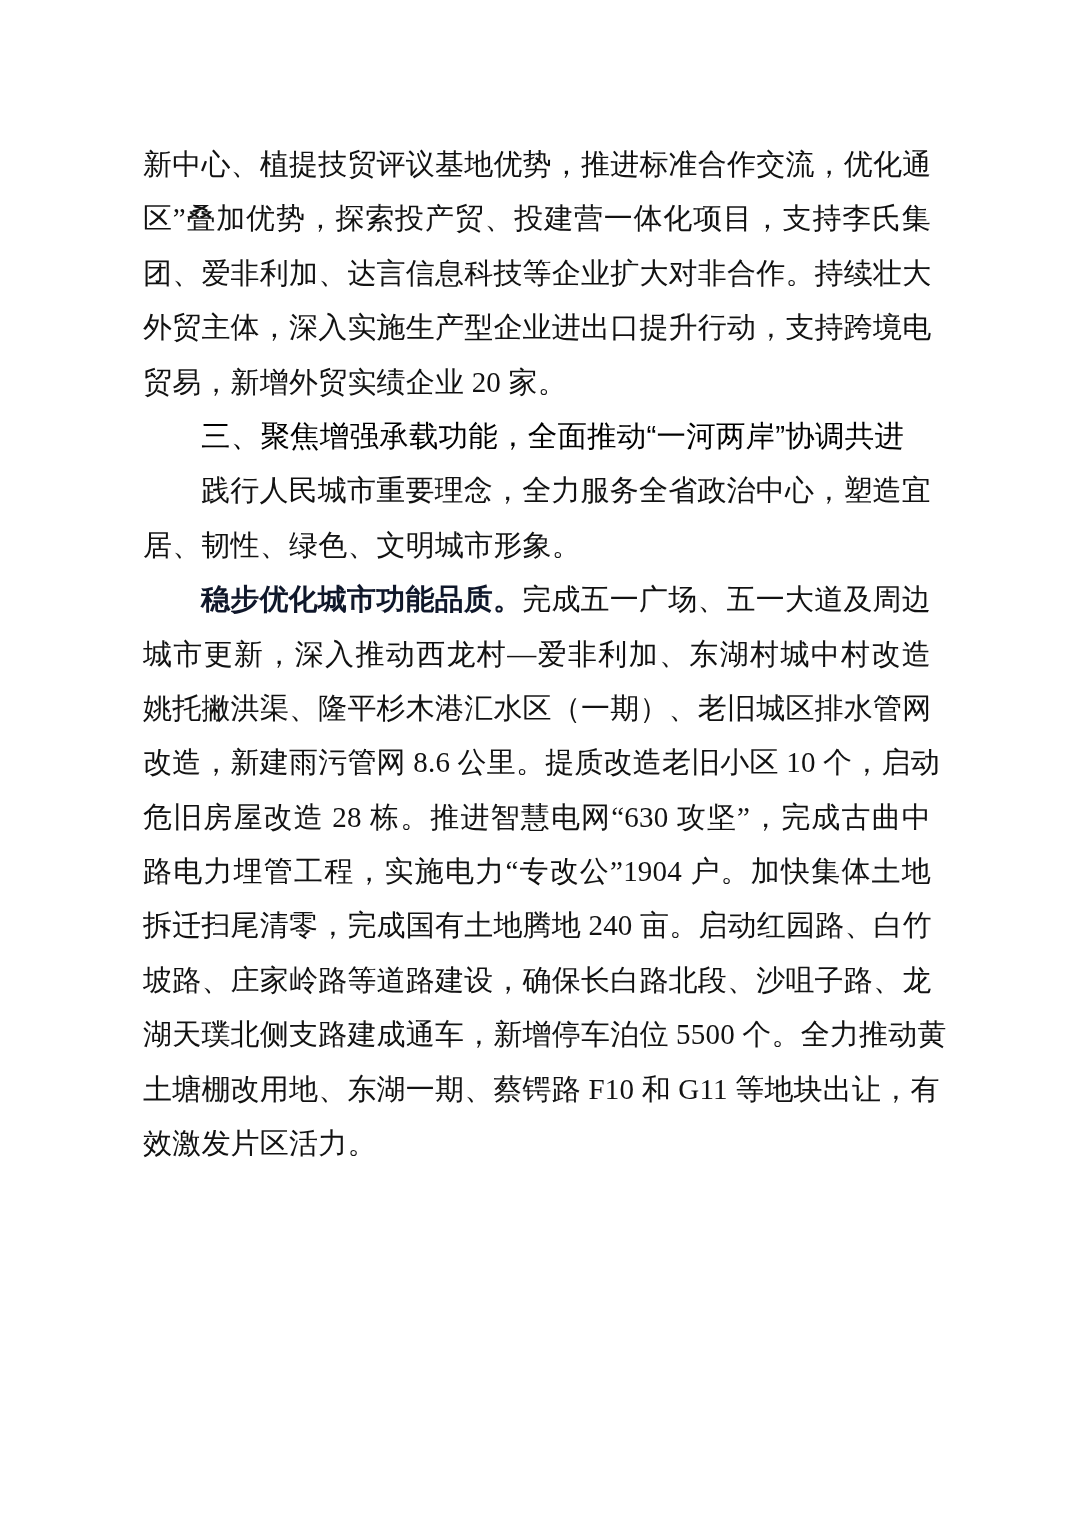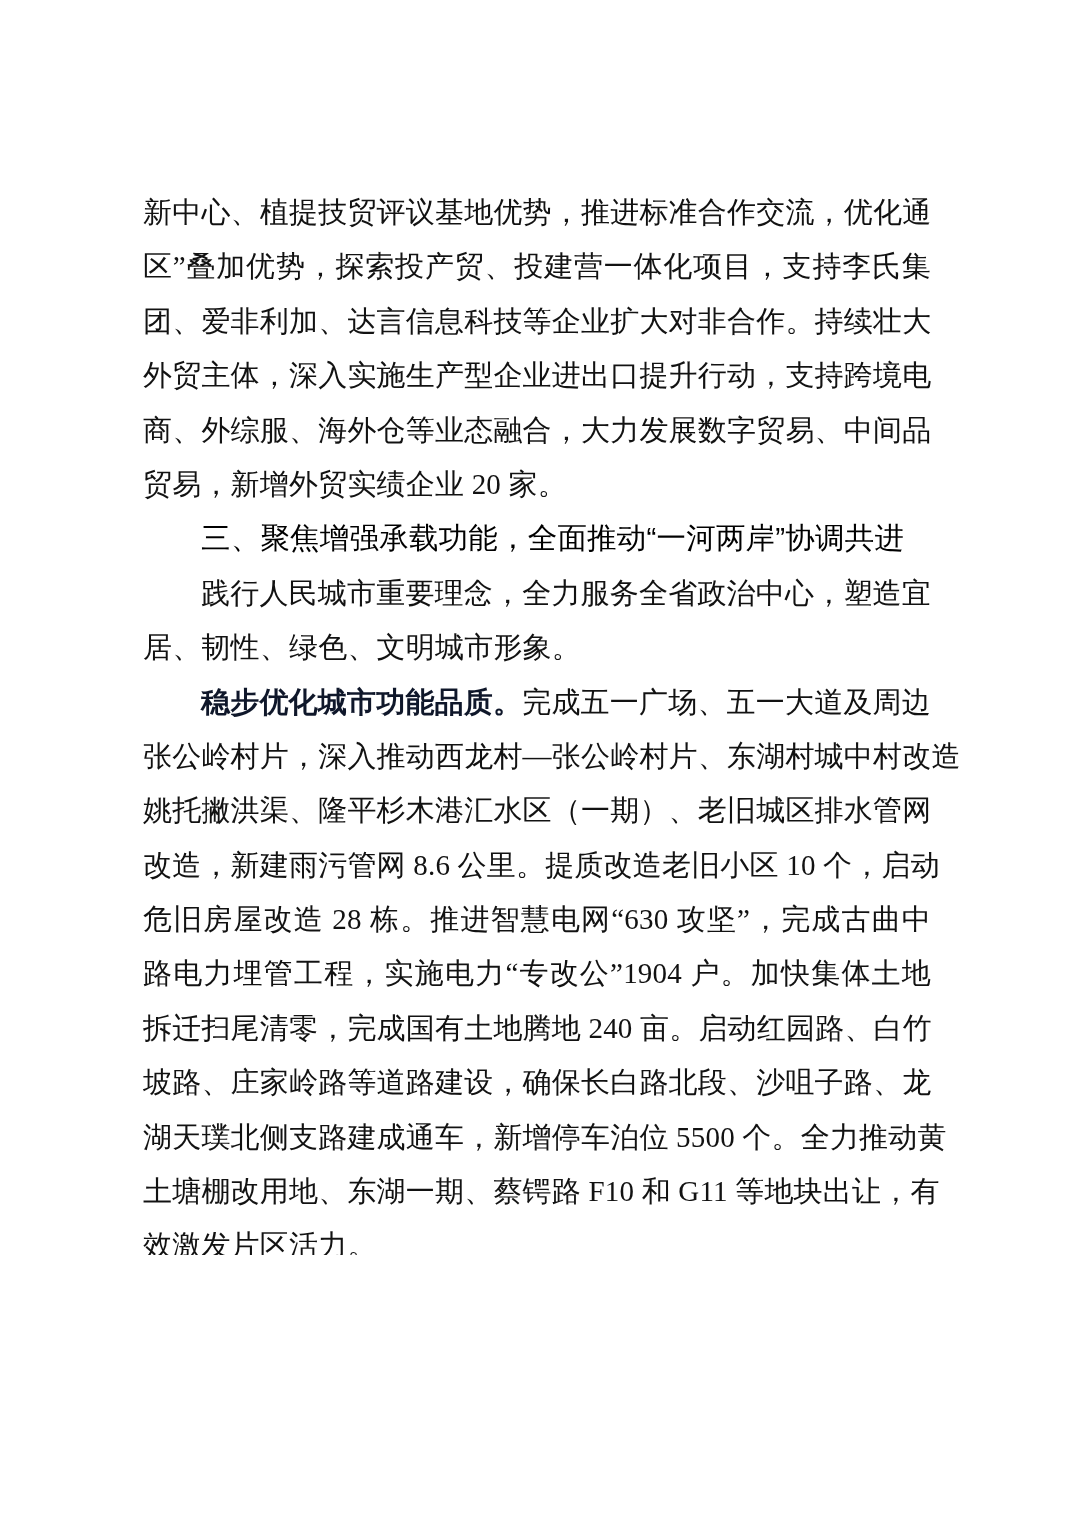--- a/index.html
+++ b/index.html
@@ -8,21 +8,20 @@
     background: #ffffff;
   }
   .page {
     position: relative;
     width: 1074px;
     height: 1207px;
     background: #ffffff;
     overflow: hidden;
     font-family: "Liberation Serif", "DejaVu Serif", serif;
     color: #121212;
-    margin-top: 48px;
   }
   .content {
     position: absolute;
     left: 143px;
     top: 137px;
     width: 788px;
   }
   .line {
     height: 54.4px;
     line-height: 54.4px;
@@ -74,34 +73,33 @@
 <body>
 
 <div class="page">
   <div class="content">
 
     <div>
       <div class="line">新中心、植提技贸评议基地优势，推进标准合作交流，优化通</div>
       <div class="line">区”叠加优势，探索投产贸、投建营一体化项目，支持李氏集</div>
       <div class="line">团、爱非利加、达言信息科技等企业扩大对非合作。持续壮大</div>
       <div class="line">外贸主体，深入实施生产型企业进出口提升行动，支持跨境电</div>
-      <div class="line">商、外综服、海外仓等业态融合，大力发展数字贸易、中间品</div>
       <div class="line last">贸易，新增外贸实绩企业 20 家。</div>
     </div>
 
     <div class="line heading last indent">三、聚焦增强承载功能，全面推动“一河两岸”协调共进</div>
 
     <div>
       <div class="line indent">践行人民城市重要理念，全力服务全省政治中心，塑造宜</div>
       <div class="line last">居、韧性、绿色、文明城市形象。</div>
     </div>
 
     <div>
       <div class="line indent"><span class="bold-lead">稳步优化城市功能品质。</span><span>完成五一广场、五一大道及周边</span></div>
-      <div class="line">张公岭村片，深入推动西龙村—张公岭村片、东湖村城中村改造</div>
+      <div class="line">城市更新，深入推动西龙村—爱非利加、东湖村城中村改造</div>
       <div class="line">姚托撇洪渠、隆平杉木港汇水区（一期）、老旧城区排水管网</div>
       <div class="line">改造，新建雨污管网 8.6 公里。提质改造老旧小区 10 个，启动</div>
       <div class="line">危旧房屋改造 28 栋。推进智慧电网“630 攻坚”，完成古曲中</div>
       <div class="line">路电力埋管工程，实施电力“专改公”1904 户。加快集体土地</div>
       <div class="line">拆迁扫尾清零，完成国有土地腾地 240 亩。启动红园路、白竹</div>
       <div class="line">坡路、庄家岭路等道路建设，确保长白路北段、沙咀子路、龙</div>
       <div class="line">湖天璞北侧支路建成通车，新增停车泊位 5500 个。全力推动黄</div>
       <div class="line">土塘棚改用地、东湖一期、蔡锷路 F10 和 G11 等地块出让，有</div>
       <div class="line last">效激发片区活力。</div>
     </div>

